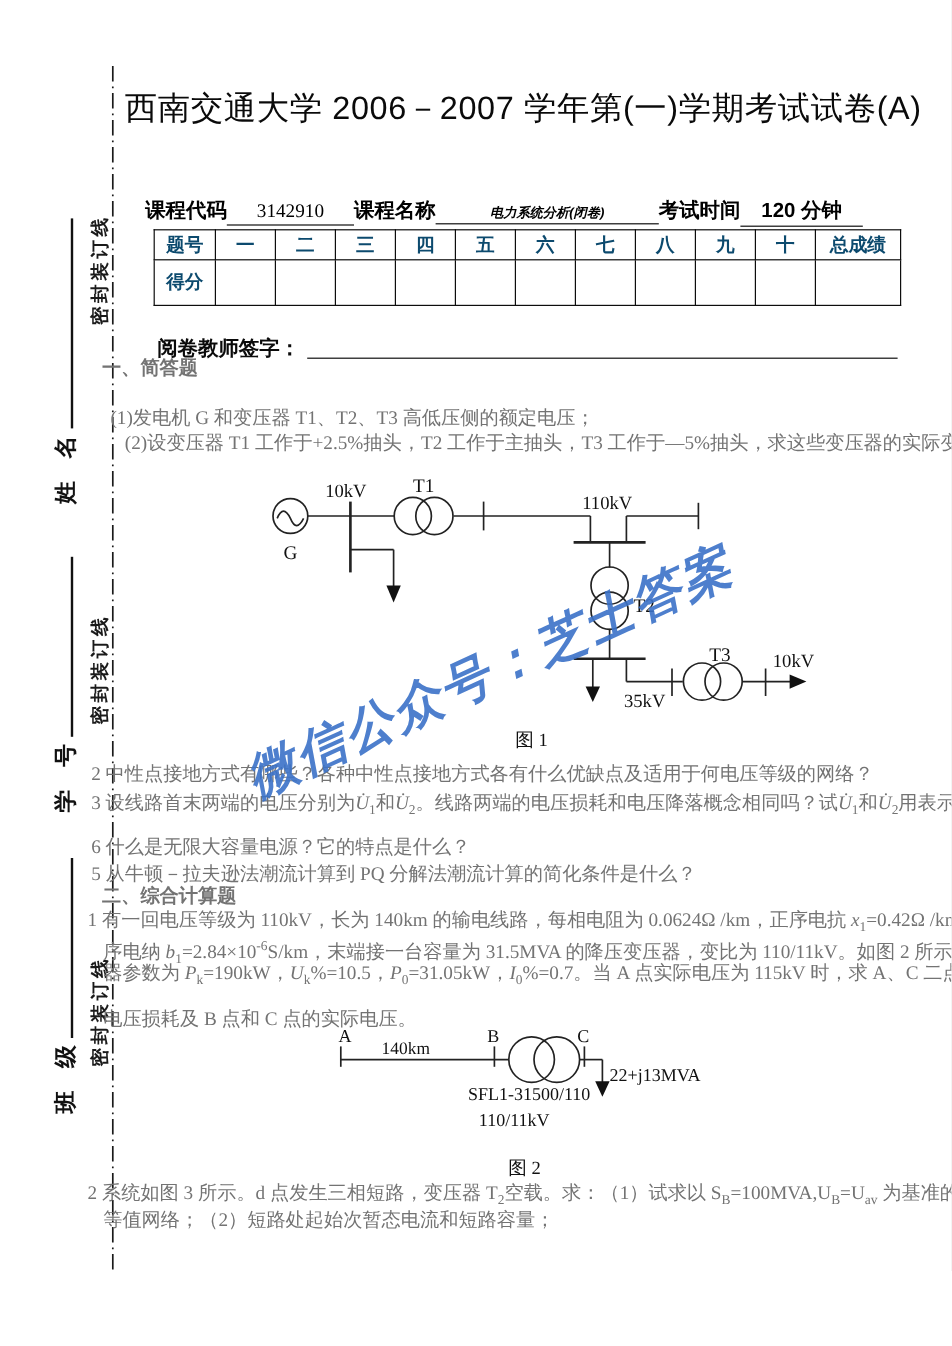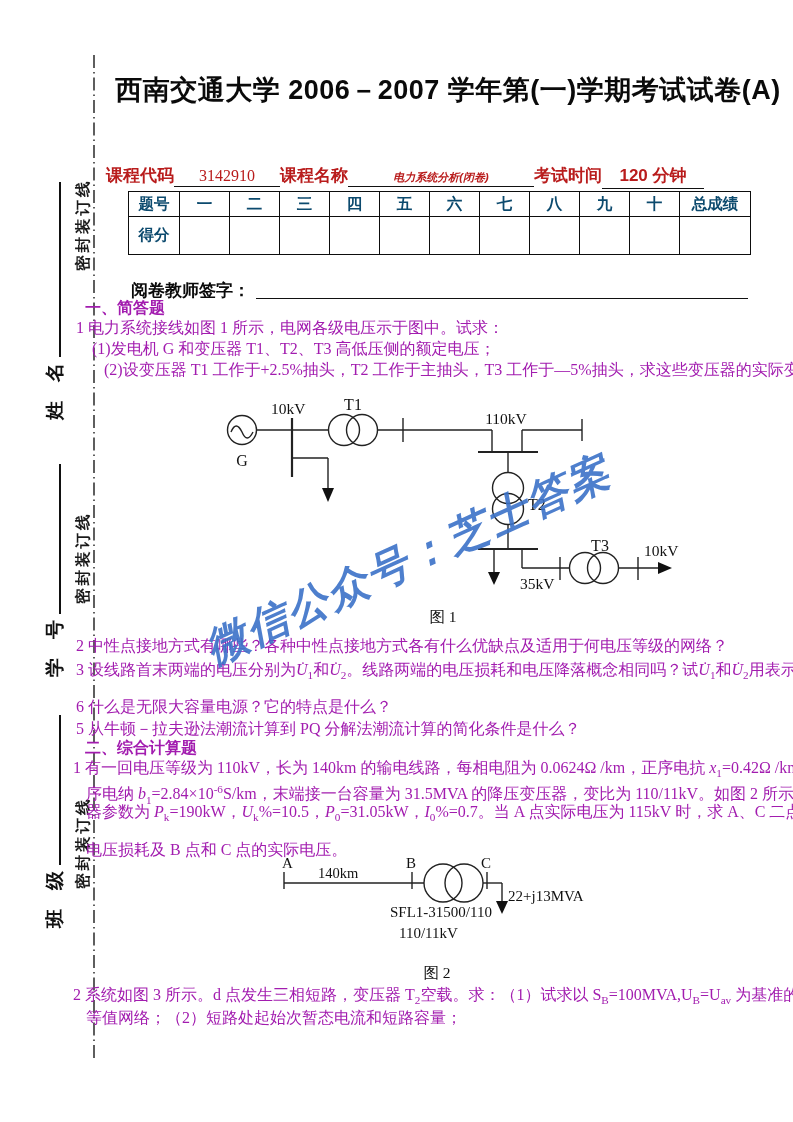--- a/index.html
+++ b/index.html
@@ -20,27 +20,27 @@
     transform:rotate(-90deg);transform-origin:0 0;
     font-size:19px;font-weight:600;color:#111;white-space:nowrap;
   }
   .mf-label{display:inline-block;}
   .mf-blank{display:inline-block;height:1.1em;border-bottom:2px solid #111;vertical-align:baseline;}
   .mfb1{width:150px;margin:0 38px 0 6px;}
   .mfb2{width:150px;margin:0 44px 0 6px;}
   .mfb3{width:175px;margin:0 0 0 6px;}
   
   .title{
-    position:absolute;left:108px;top:72px;width:680px;text-align:center;
+    position:absolute;left:96px;top:72px;width:680px;text-align:center;
     font-family:"Liberation Sans","DejaVu Sans",sans-serif;
-    font-size:27px;font-weight:bold;letter-spacing:0.5px;white-space:nowrap;color:#0a0a0a;
+    font-size:27px;font-weight:normal;letter-spacing:0.5px;white-space:nowrap;color:#0a0a0a;
   }
   .course-row{
-    position:absolute;left:106px;top:148px;display:flex;align-items:baseline;white-space:nowrap;
-    font-family:"Liberation Sans","DejaVu Sans",sans-serif;font-size:17px;font-weight:bold;color:#b91c1c;
+    position:absolute;left:121px;top:148px;display:flex;align-items:baseline;white-space:nowrap;
+    font-family:"Liberation Sans","DejaVu Sans",sans-serif;font-size:17px;font-weight:bold;color:#000000;
   }
   .course-row .val{
     display:inline-block;text-align:center;border-bottom:1.7px solid #111;padding:0 4px 1px 4px;margin-top:16px;
   }
   .v-code{min-width:98px;font-family:"Liberation Serif",serif;font-weight:normal;font-size:16px;}
   .v-name{min-width:178px;font-size:11px;font-style:italic;}
   .v-time{min-width:94px;}
   
   .score-table{
     position:absolute;left:128px;top:191px;border-collapse:collapse;table-layout:fixed;
@@ -49,21 +49,21 @@
   .score-table td{border:1.6px solid #0d0d0d;text-align:center;padding:0;}
   .score-table .hrow td{height:24px;}
   .score-table .srow td{height:37px;}
   
   .grader-row{
     position:absolute;left:131px;top:279px;display:flex;align-items:center;white-space:nowrap;
     font-family:"Liberation Sans","DejaVu Sans",sans-serif;font-size:17px;font-weight:bold;color:#0a0a0a;
   }
   .sig-line{display:inline-block;width:492px;height:16px;border-bottom:1.9px solid #111;margin-left:6px;}
   
-  .bl{position:absolute;font-size:16px;line-height:19px;white-space:nowrap;color:#a21caf;}
+  .bl{position:absolute;font-size:16px;line-height:19px;white-space:nowrap;color:#737373;}
   .bl i{font-family:"Liberation Serif",serif;}
   .bl sub{font-size:70%;} .bl sup{font-size:70%;}
   .sec{font-weight:600;}
   
   .fig-layer{position:absolute;left:0;top:0;pointer-events:none;}
   .fig-layer line,.fig-layer circle,.fig-layer path{stroke:#222;fill:none;}
   .fig-layer text{fill:#111;stroke:none;font-family:"Liberation Serif","DejaVu Serif",serif;}
   .fig-layer polygon{fill:#111;stroke:none;}
   
   .watermark{
@@ -133,21 +133,20 @@
     </tr>
   </tbody>
     </table>
 
   <div class="grader-row">
     <span>阅卷教师签字：</span>
     <span class="sig-line"></span>
   </div>
 
   <div class="bl sec" style="left:85px;top:298px;">一、简答题</div>
-  <div class="bl" style="left:76px;top:318px;">1 电力系统接线如图 1 所示，电网各级电压示于图中。试求：</div>
   <div class="bl" style="left:92px;top:339px;">(1)发电机 G 和变压器 T1、T2、T3 高低压侧的额定电压；</div>
   <div class="bl" style="left:104px;top:360px;">(2)设变压器 T1 工作于+2.5%抽头，T2 工作于主抽头，T3 工作于—5%抽头，求这些变压器的实际变比。</div>
   <div class="bl" style="left:76px;top:636px;">2 中性点接地方式有哪些？各种中性点接地方式各有什么优缺点及适用于何电压等级的网络？</div>
   <div class="bl" style="left:76px;top:660px;">3 设线路首末两端的电压分别为<i>U̇</i><sub>1</sub>和<i>U̇</i><sub>2</sub>。线路两端的电压损耗和电压降落概念相同吗？试<i>U̇</i><sub>1</sub>和<i>U̇</i><sub>2</sub>用表示之。</div>
   <div class="bl" style="left:76px;top:697px;">6 什么是无限大容量电源？它的特点是什么？</div>
   <div class="bl" style="left:76px;top:719px;">5 从牛顿－拉夫逊法潮流计算到 PQ 分解法潮流计算的简化条件是什么？</div>
   <div class="bl sec" style="left:85px;top:738px;">二、综合计算题</div>
   <div class="bl" style="left:73px;top:758px;">1 有一回电压等级为 110kV，长为 140km 的输电线路，每相电阻为 0.0624Ω /km，正序电抗 <i>x</i><sub>1</sub>=0.42Ω /km，正</div>
   <div class="bl" style="left:86px;top:780px;">序电纳 <i>b</i><sub>1</sub>=2.84×10<sup>-6</sup>S/km，末端接一台容量为 31.5MVA 的降压变压器，变比为 110/11kV。如图 2 所示。变压</div>
   <div class="bl" style="left:86px;top:802px;">器参数为 <i>P</i><sub>k</sub>=190kW，<i>U</i><sub>k</sub>%=10.5，<i>P</i><sub>0</sub>=31.05kW，<i>I</i><sub>0</sub>%=0.7。当 A 点实际电压为 115kV 时，求 A、C 二点间的</div>

